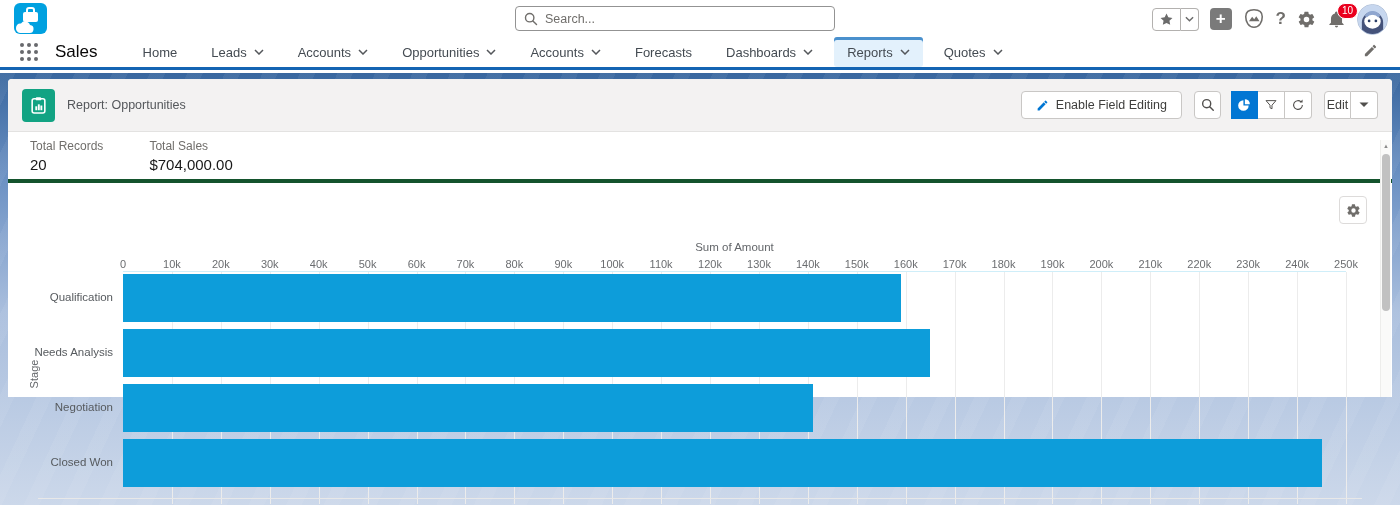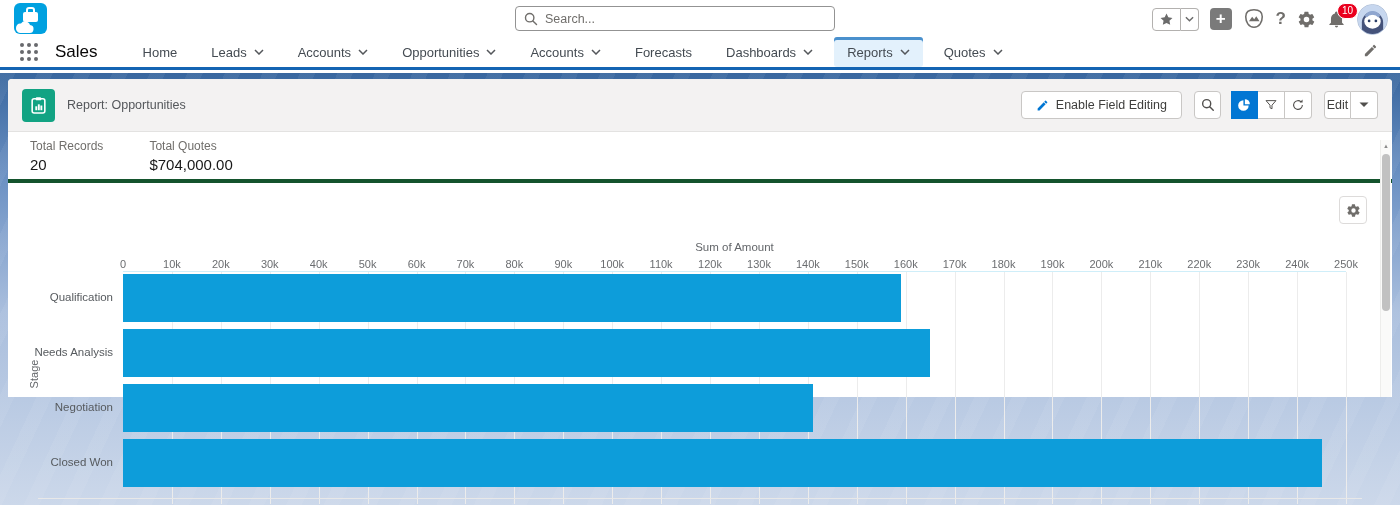--- a/index.html
+++ b/index.html
@@ -294,21 +294,21 @@
           </div>
         </div>
       </div>
 
       <div class="totals-row">
         <div class="metric">
           <div class="m-label">Total Records</div>
           <div class="m-value">20</div>
         </div>
         <div class="metric">
-          <div class="m-label">Total Quotes</div>
+          <div class="m-label">Total Sales</div>
           <div class="m-value">$704,000.00</div>
         </div>
       </div>
 
       <div class="chart-area">
         <button class="gear-btn">
           <svg width="15" height="15" viewBox="0 0 24 24">
               <path fill="#706e6b" d="M19.4 13a7.6 7.6 0 0 0 .1-1 7.6 7.6 0 0 0-.1-1l2.1-1.6a.5.5 0 0 0 .1-.6l-2-3.5a.5.5 0 0 0-.6-.2l-2.5 1a7.7 7.7 0 0 0-1.7-1l-.4-2.6a.5.5 0 0 0-.5-.4h-4a.5.5 0 0 0-.5.4l-.4 2.6a7.7 7.7 0 0 0-1.7 1l-2.5-1a.5.5 0 0 0-.6.2l-2 3.5a.5.5 0 0 0 .1.6L4.5 11a7.6 7.6 0 0 0-.1 1 7.6 7.6 0 0 0 .1 1l-2.1 1.6a.5.5 0 0 0-.1.6l2 3.5a.5.5 0 0 0 .6.2l2.5-1a7.7 7.7 0 0 0 1.7 1l.4 2.6a.5.5 0 0 0 .5.4h4a.5.5 0 0 0 .5-.4l.4-2.6a7.7 7.7 0 0 0 1.7-1l2.5 1a.5.5 0 0 0 .6-.2l2-3.5a.5.5 0 0 0-.1-.6zM12 15.5A3.5 3.5 0 1 1 15.5 12 3.5 3.5 0 0 1 12 15.5z"></path>
             </svg>
         </button>

